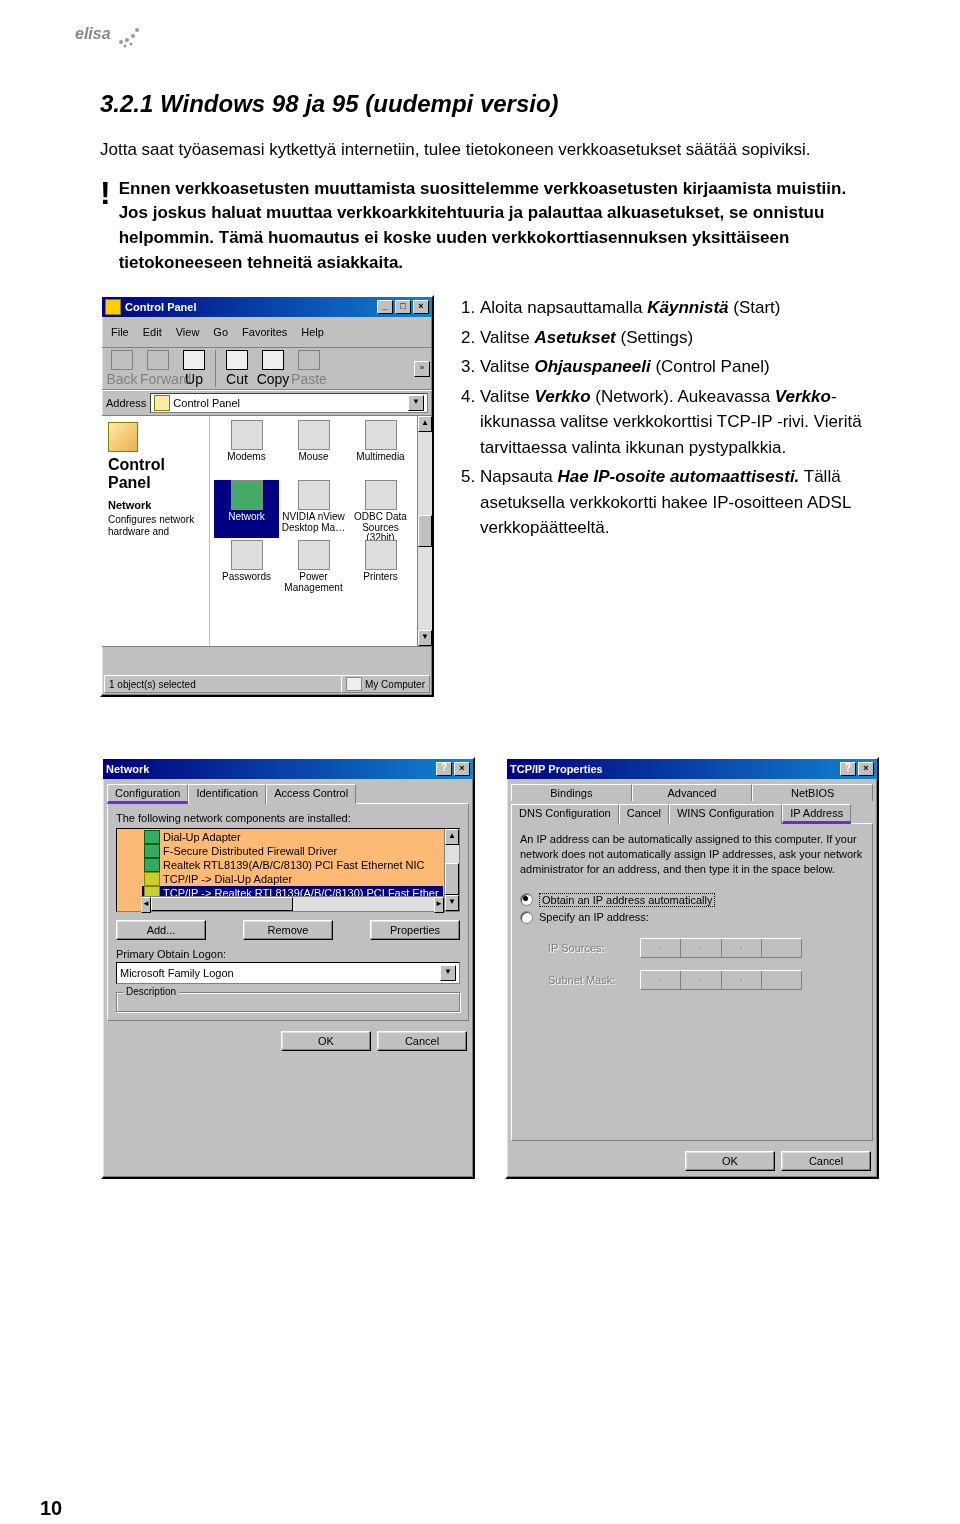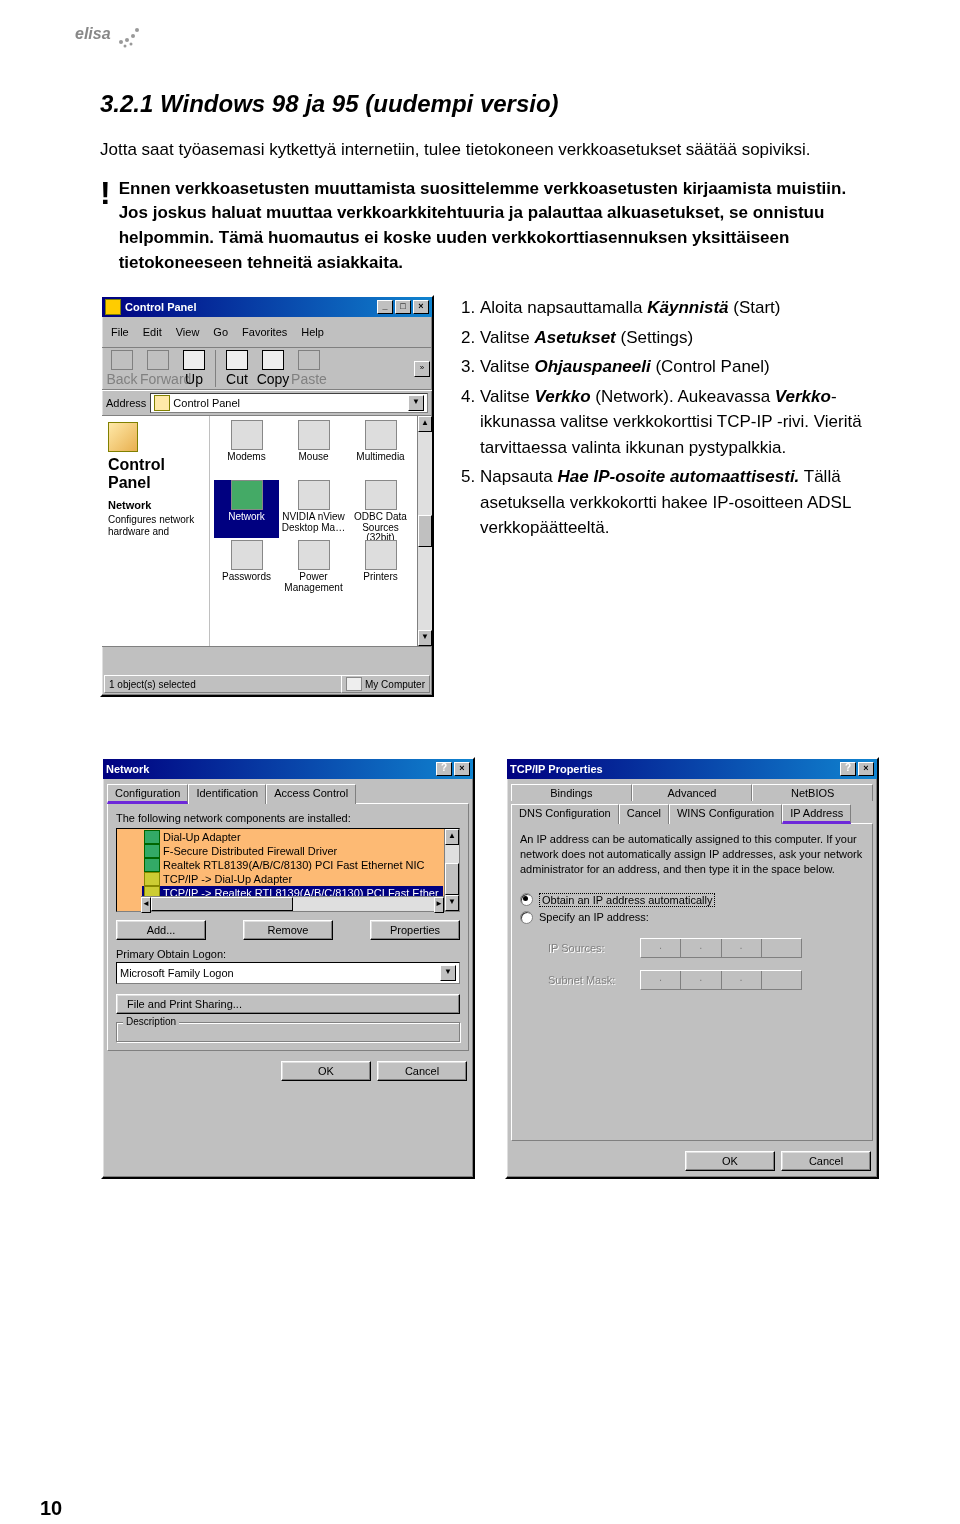--- a/index.html
+++ b/index.html
@@ -544,23 +544,20 @@
           <div class="button">Add...</div>
           <div class="button">Remove</div>
           <div class="button">Properties</div>
         </div>
         <div style="font-size:11px;margin:6px 0 2px;">Primary Obtain Logon:</div>
         <div class="select">
           <span>Microsoft Family Logon</span>
           <div style="flex:1"></div>
           <div class="drop-btn">▼</div>
         </div>
-        <div style="margin-top:10px;">
-          <div class="button" style="min-width:140px;text-align:left;">File and Print Sharing...</div>
-        </div>
         <div class="fieldset">
           <div class="legend">Description</div>
         </div>
       </div>
       <div class="bottom-btns">
         <div class="button">OK</div>
         <div class="button">Cancel</div>
       </div>
     </div>
 

